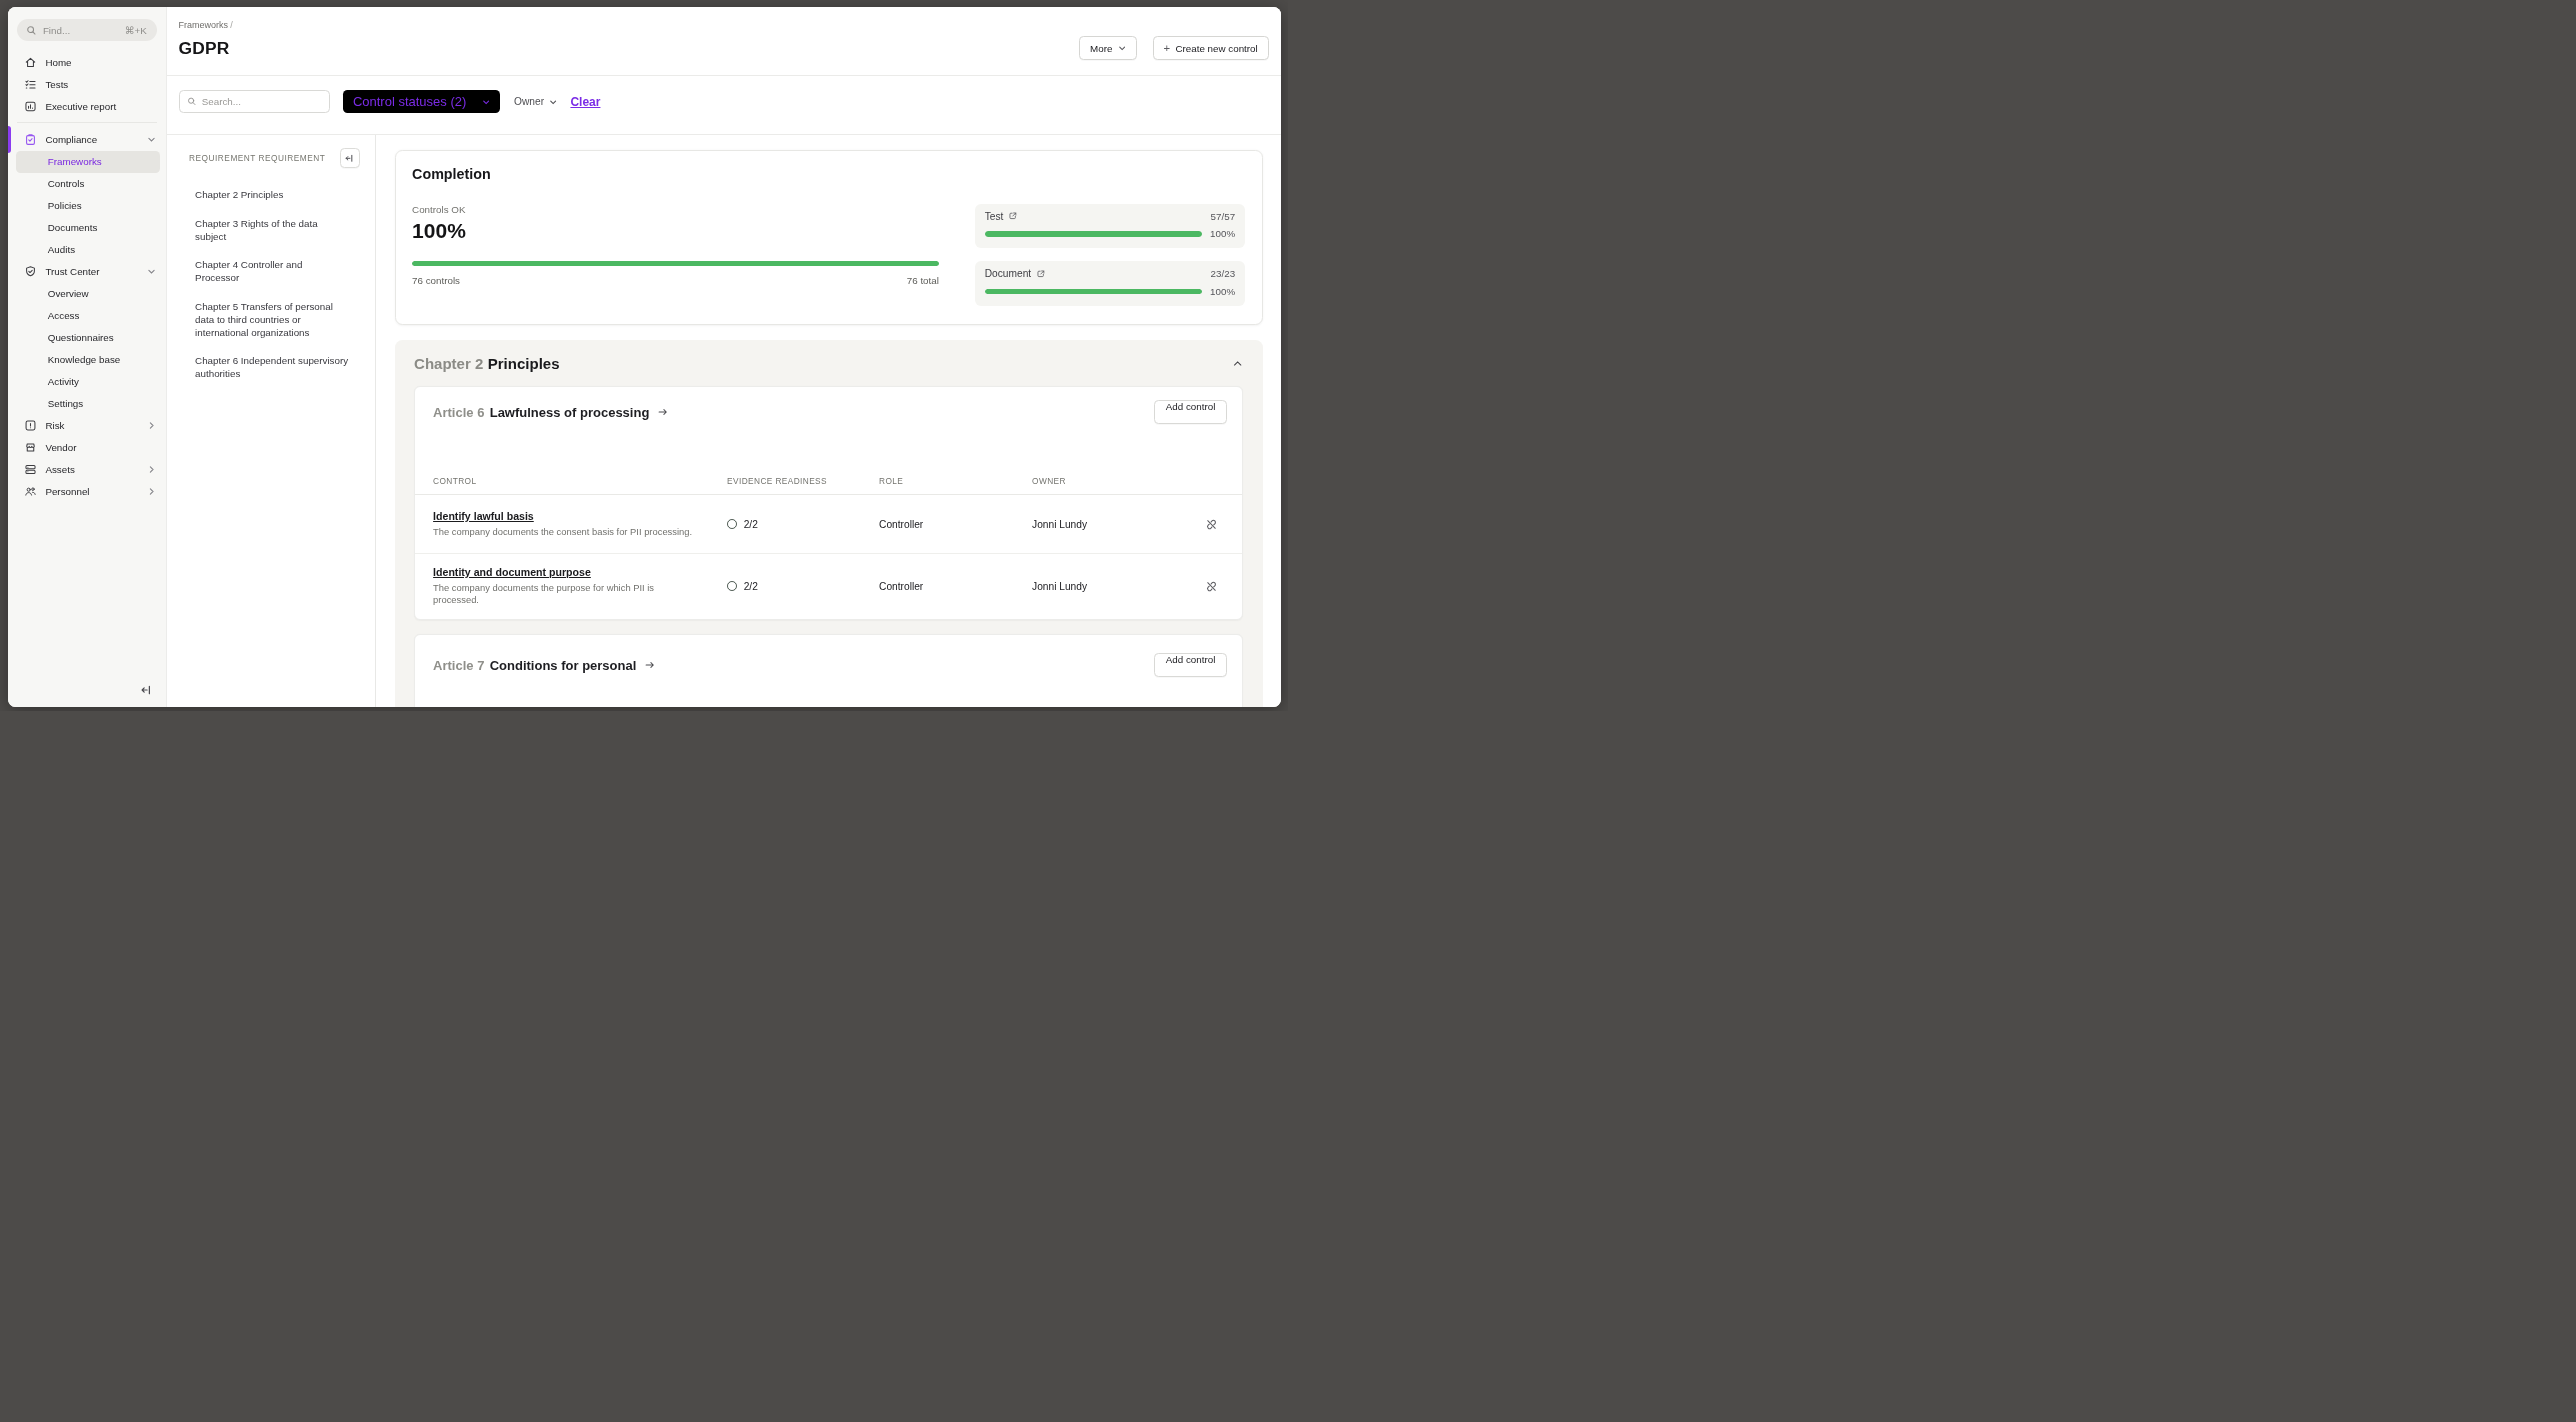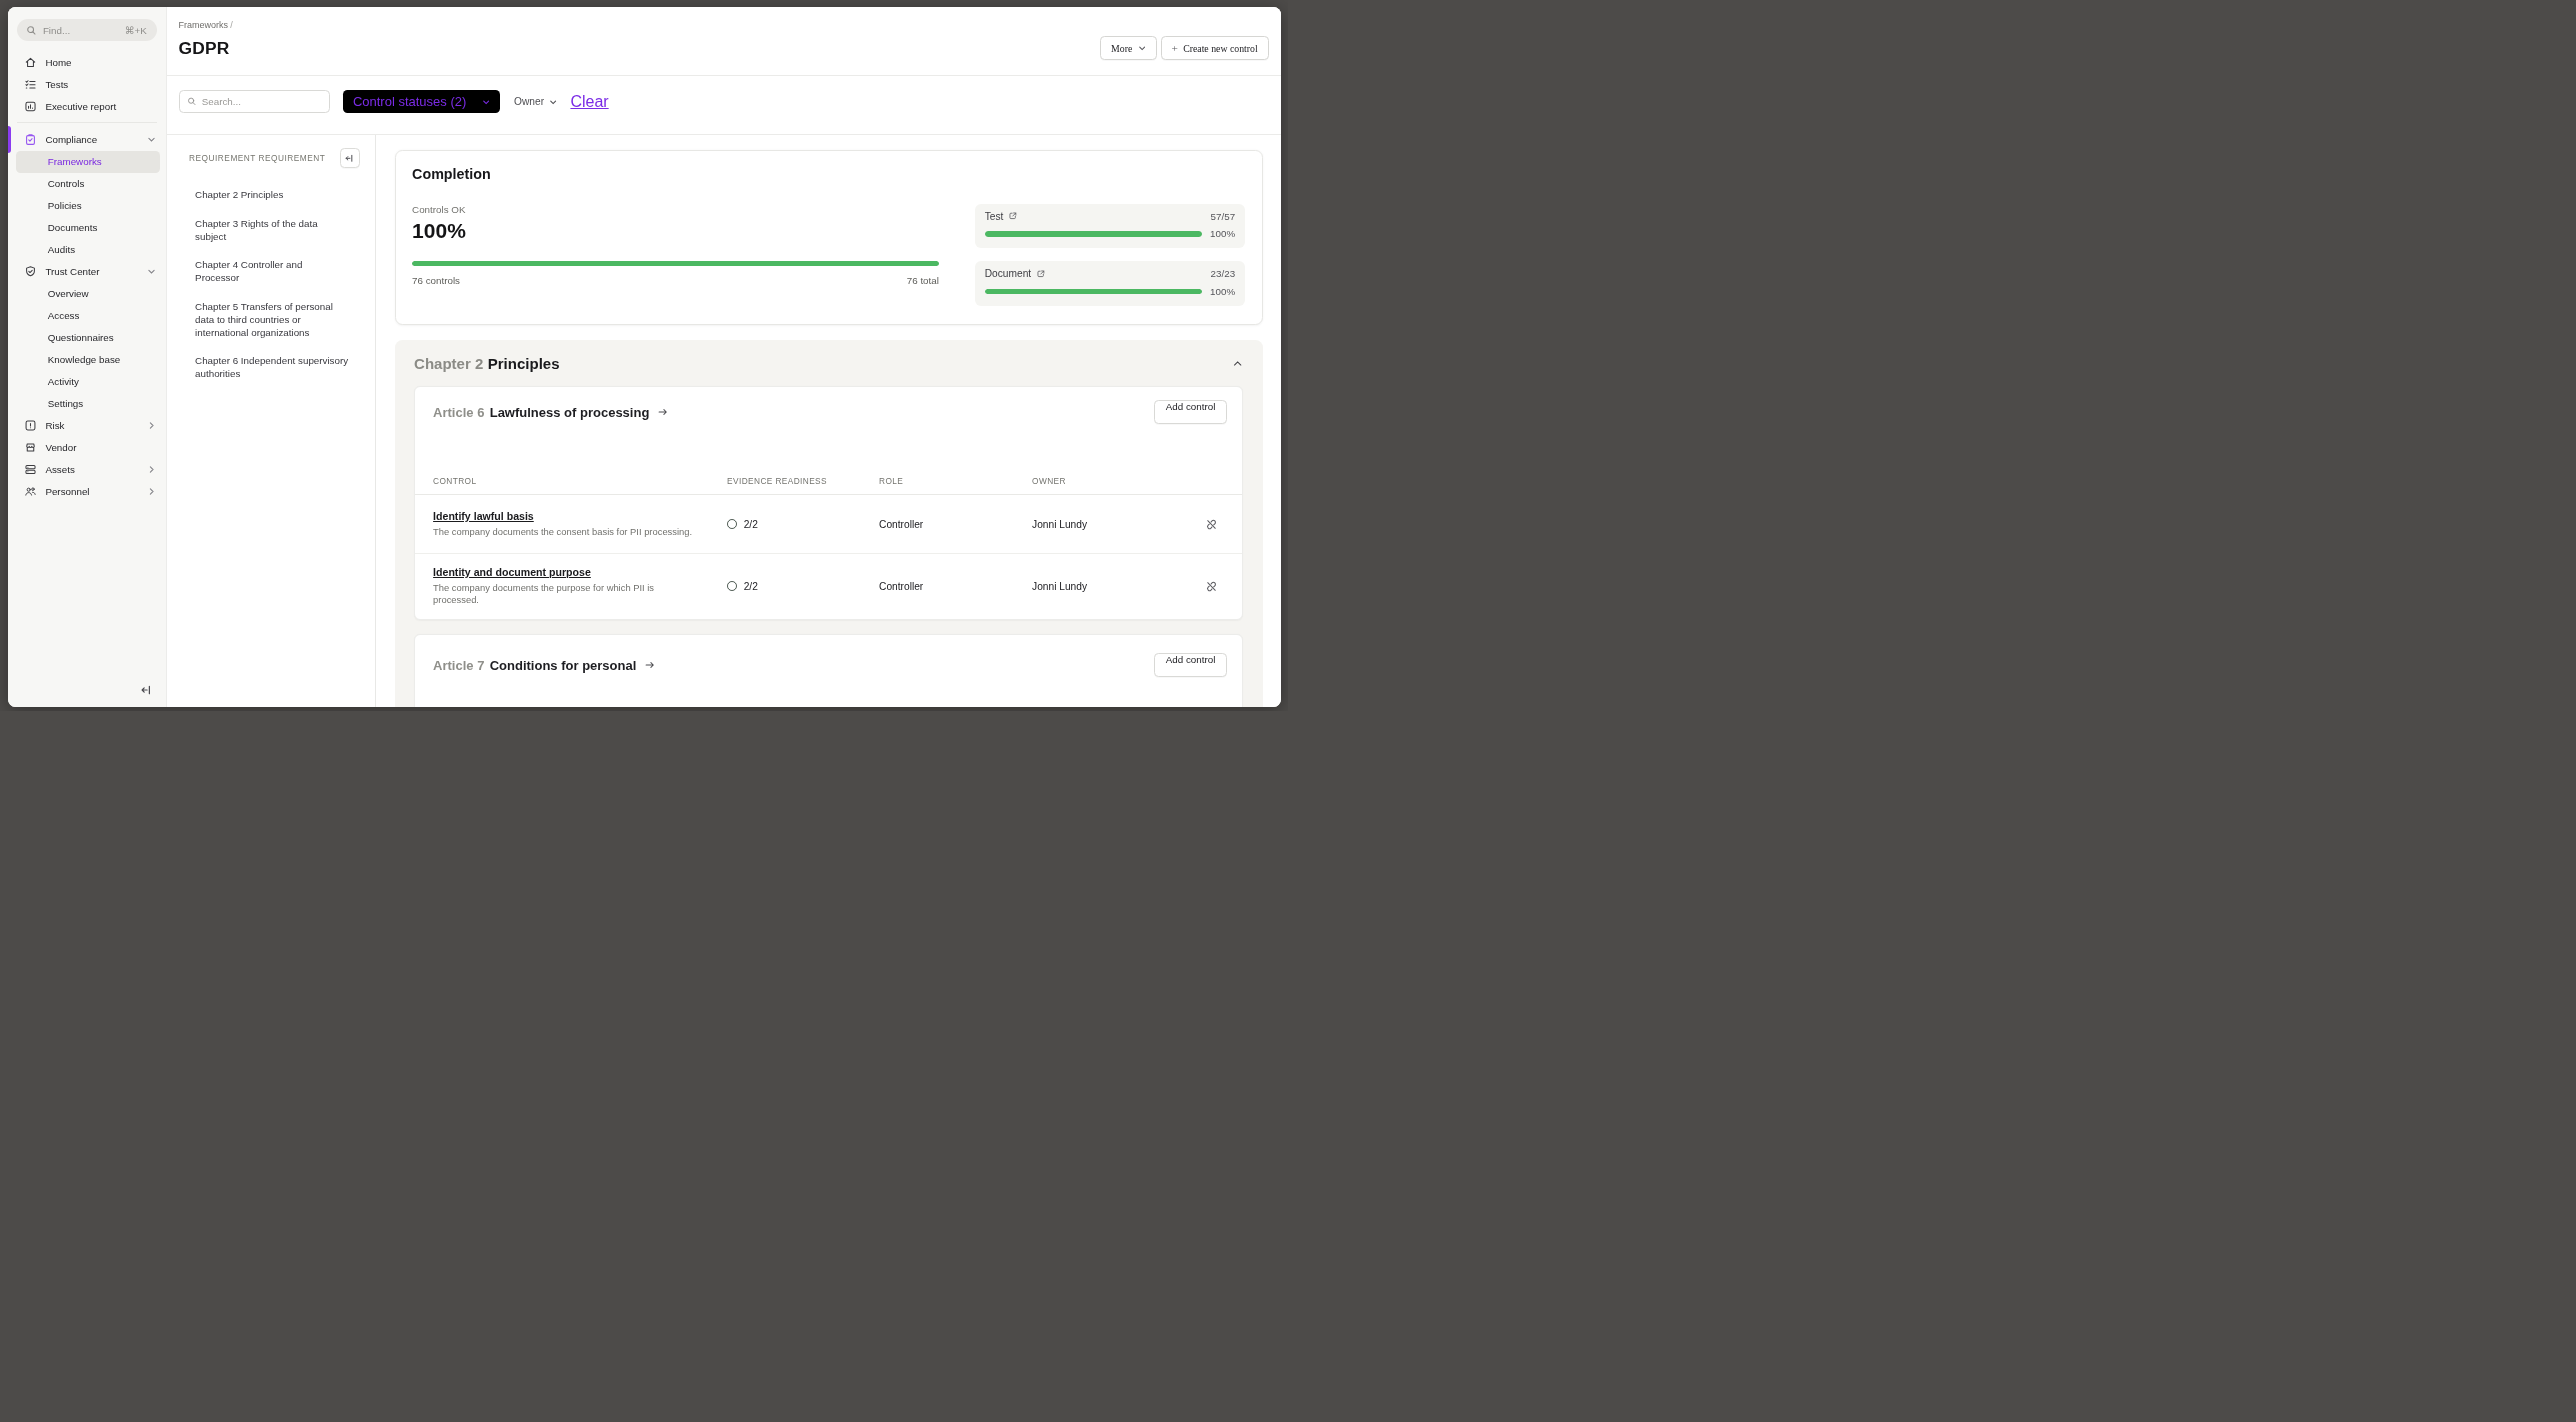--- a/index.html
+++ b/index.html
@@ -38,31 +38,31 @@
   .nav-sub.active { background:#e6e5e1; color:#7a28e0; font-weight:500; }
   .nav-divider { height:0.8px; background:#e7e7e4; margin:5.3px 9px; }
   .sidebar-collapse { margin-top:auto; align-self:flex-end; padding:7.5px 13.6px 10.6px; color:#4b4b50; cursor:pointer; }
   
   .right-col { flex:1; display:flex; flex-direction:column; min-width:0; background:#fff; }
   .page-header { padding:13.6px 12px 15px 12px; border-bottom:0.8px solid #ebebe9; }
   .breadcrumb { font-size:9px; color:#6f6e6b; }
   .breadcrumb .sep { color:#a5a5a1; margin-left:2.3px; }
   .title-row { display:flex; align-items:center; margin-top:6px; }
   .page-title { font-size:17.4px; font-weight:800; letter-spacing:0.2px; color:#161618; }
-  .title-actions { margin-left:auto; display:flex; gap:4px;font-family:Liberation Serif, serif; }
+  .title-actions { margin-left:auto; display:flex; gap:16px; }
   .btn { display:flex; align-items:center; gap:5.3px; height:23.4px; padding:0 9.8px; background:#fff; border:0.8px solid #d6d6d3; border-radius:4.5px; font-size:9.8px; font-weight:500; color:#222226; cursor:pointer; box-shadow:0 0.8px 0.8px rgba(0,0,0,.03); }
   .btn .plus { color:#5c5c60; font-size:11.3px; font-weight:400; }
   
   .filter-row { padding:14.3px 12px 20.4px; display:flex; align-items:center; gap:13.6px; border-bottom:0.8px solid #ebebe9; }
   .search-box { width:151px; height:23.4px; border:0.8px solid #d9d9d6; border-radius:4.5px; display:flex; align-items:center; gap:5.3px; padding:0 7.5px; color:#8f8e8b; background:#fff; }
   .search-box input { border:none; outline:none; width:100%; font-size:9.8px; font-family:inherit; color:#333; background:transparent; }
   .search-box input::placeholder { color:#9a9996; }
   .chip { height:23.4px; display:flex; align-items:center; gap:16px; padding:0 9.8px; background:#000000; border-radius:4.5px; color:#7b2ce6; font-size:13px; font-weight:500; cursor:pointer; }
   .owner-filter { display:flex; align-items:center; gap:4.5px; color:#4e4e52; font-size:10.2px; cursor:pointer; }
-  .clear-link { color:#7b2ce6; font-size:16px; font-weight:400; text-decoration:underline; cursor:pointer; }
+  .clear-link { color:#7b2ce6; font-size:12px; font-weight:700; text-decoration:underline; cursor:pointer; }
   
   .content-row { flex:1; display:flex; min-height:0; }
   .cats { flex:0 0 209px; border-right:0.8px solid #e8e8e6; padding:13.6px 15px 0 22.6px; }
   .cats-header { display:flex; align-items:flex-start; justify-content:space-between; }
   .cats-title { font-size:8.3px; letter-spacing:0.5px; color:#76766f; padding-top:4.5px; }
   .panel-collapse-btn { width:19.6px; height:19.6px; border:0.8px solid #dcdcd9; border-radius:4.5px; background:#fff; display:flex; align-items:center; justify-content:center; color:#4b4b50; cursor:pointer; box-shadow:0 0.8px 0.8px rgba(0,0,0,.03); }
   .cats-list { margin-top:20.4px; display:flex; flex-direction:column; gap:15px; padding-left:6px; padding-right:10.6px; }
   .cat-item { font-size:9.8px; color:#39393f; line-height:1.35; cursor:pointer; }
   
   .main { flex:1; padding:15px 18px 0 19px; overflow:hidden; min-width:0; }

